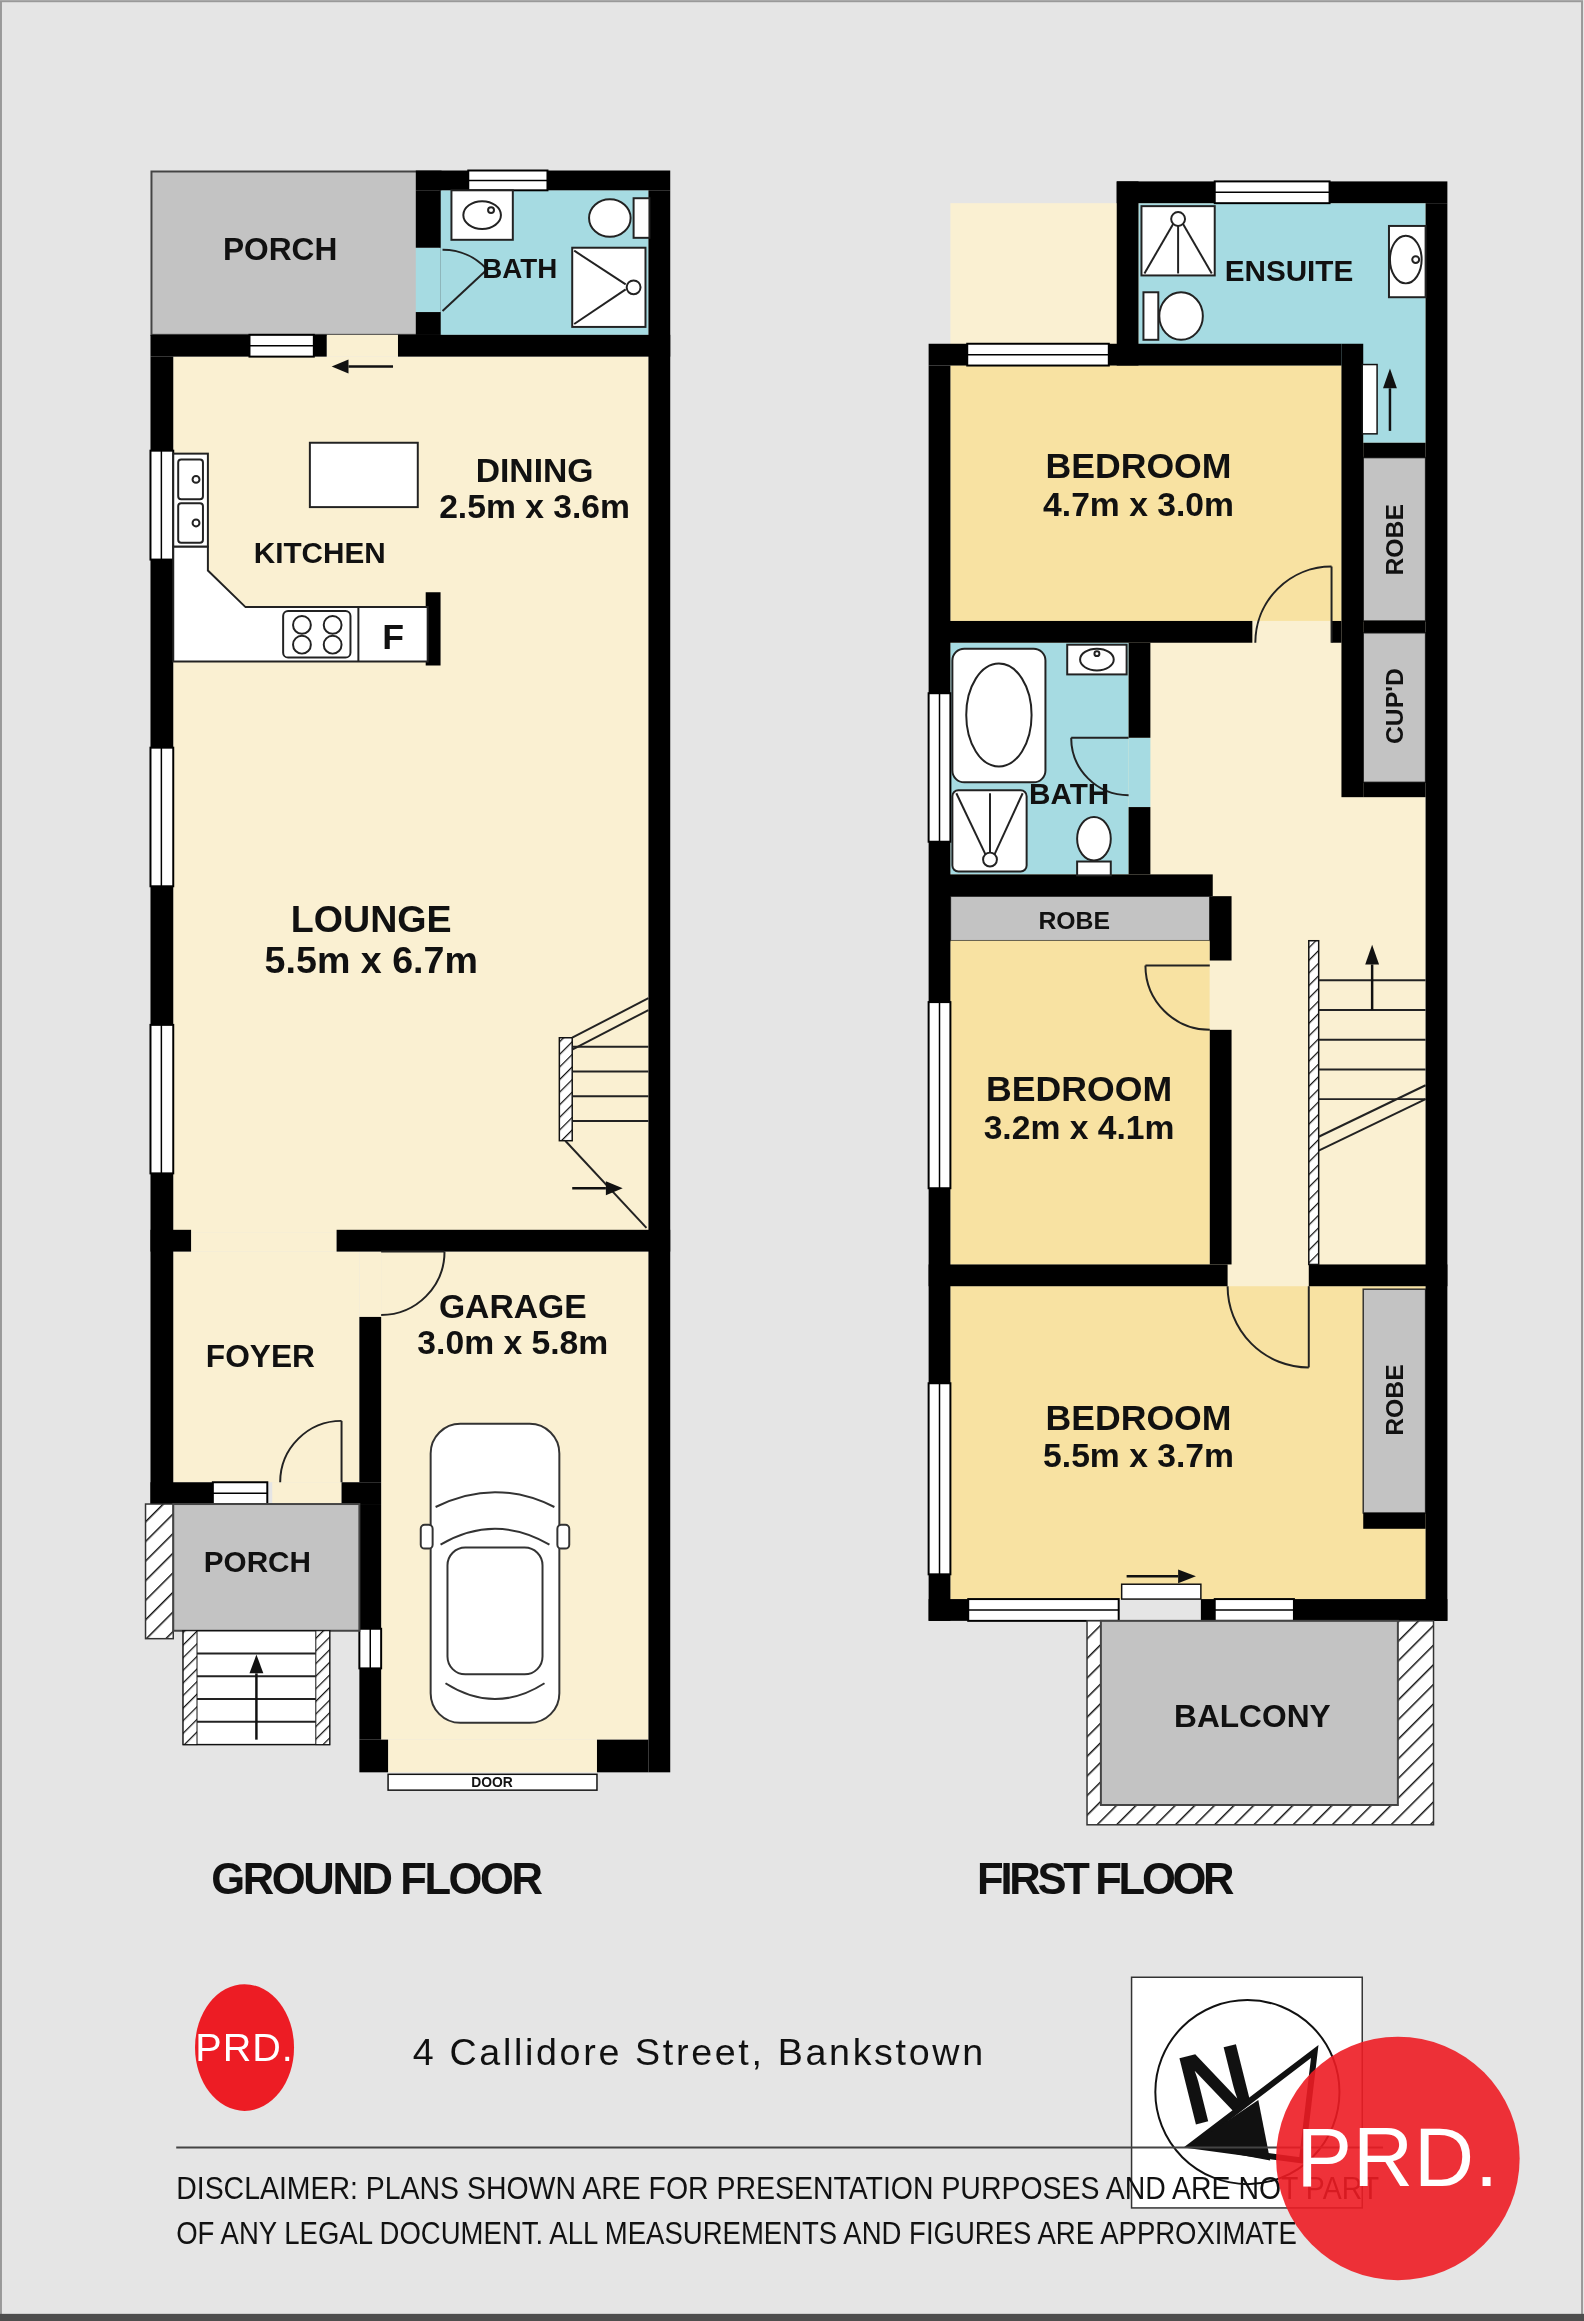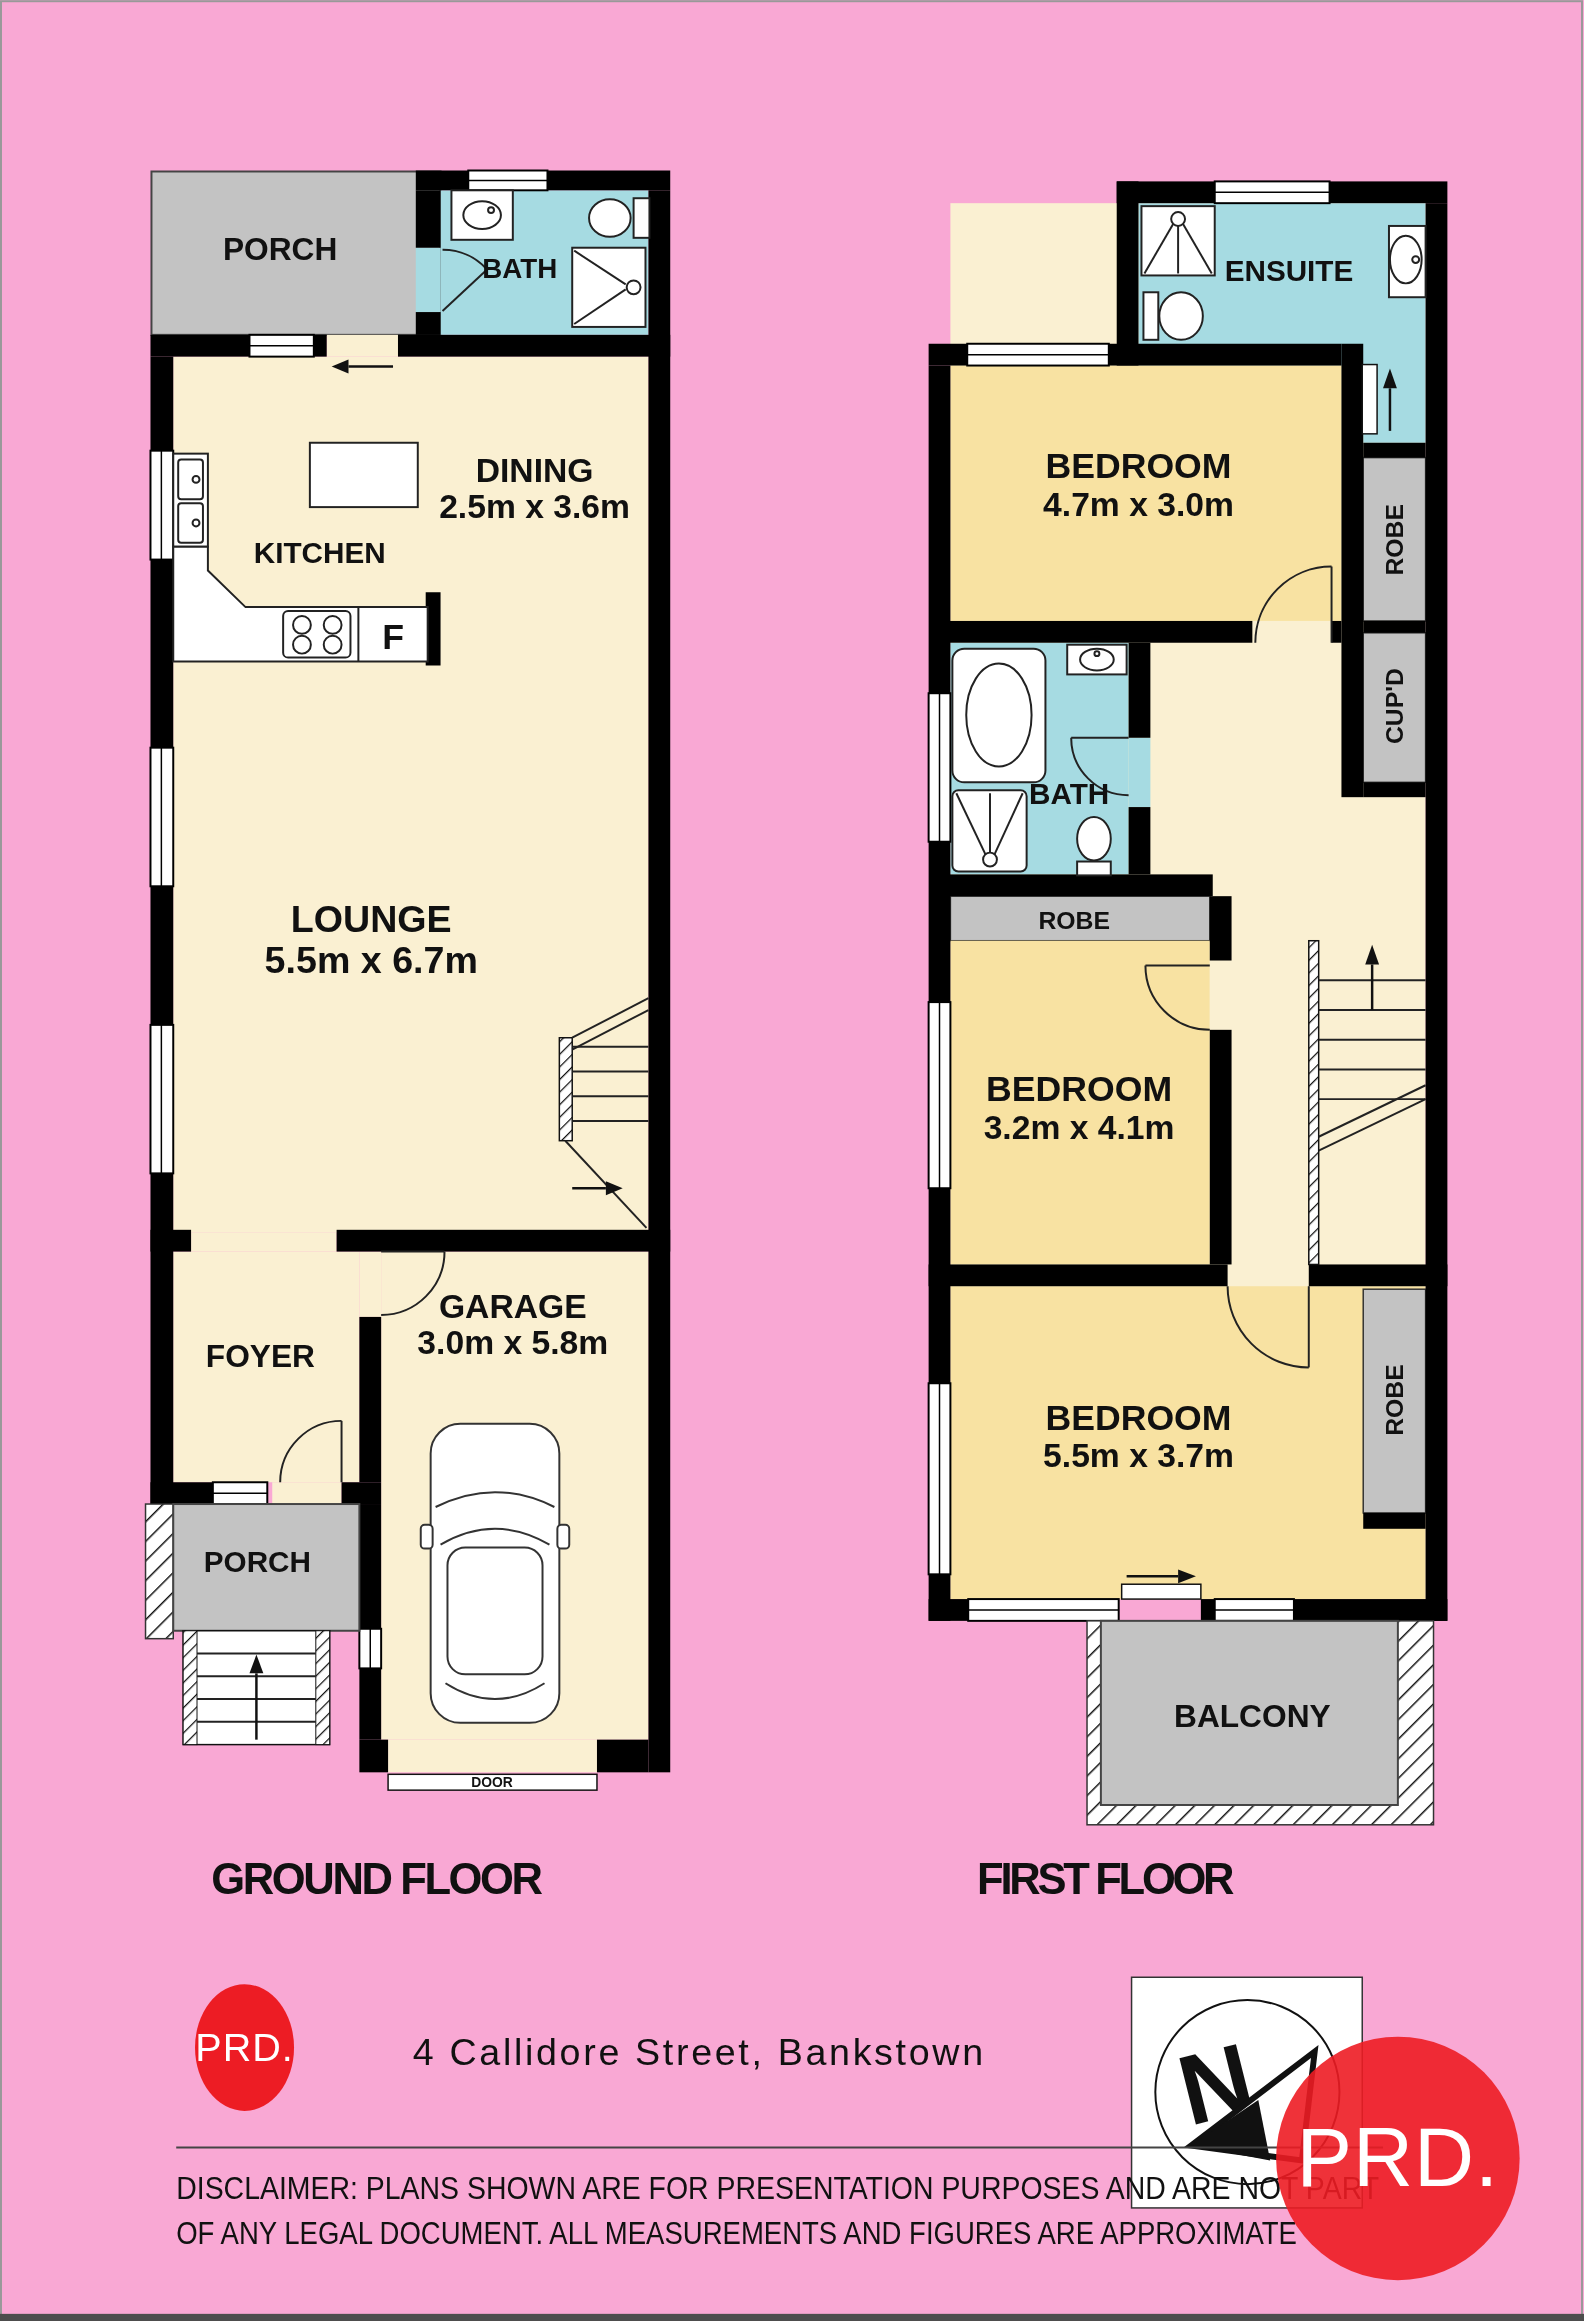--- a/index.html
+++ b/index.html
@@ -1,16 +1,16 @@
 <!DOCTYPE html>
 <html><head>
 <meta charset="utf-8">
 <style>
   html,body{margin:0;padding:0;background:#fff;}
-  .page{position:relative;width:1584px;height:2322px;background:#f9a8d4;overflow:hidden;
+  .page{position:relative;width:1584px;height:2322px;background:#e5e5e5;overflow:hidden;
         font-family:"Liberation Sans",sans-serif;}
   svg{display:block}
   text{font-family:"Liberation Sans",sans-serif;}
   .lbl{font-weight:700;fill:#111;text-anchor:middle;}
   .title{font-weight:700;fill:#111;text-anchor:middle;}
   .wall{fill:#000;}
   .win{fill:#fff;stroke:#000;stroke-width:2;}
   .winline{stroke:#000;stroke-width:1.5;}
   .fix{fill:#fff;stroke:#222;stroke-width:2;}
   .thin{stroke:#222;stroke-width:2;fill:none;}

